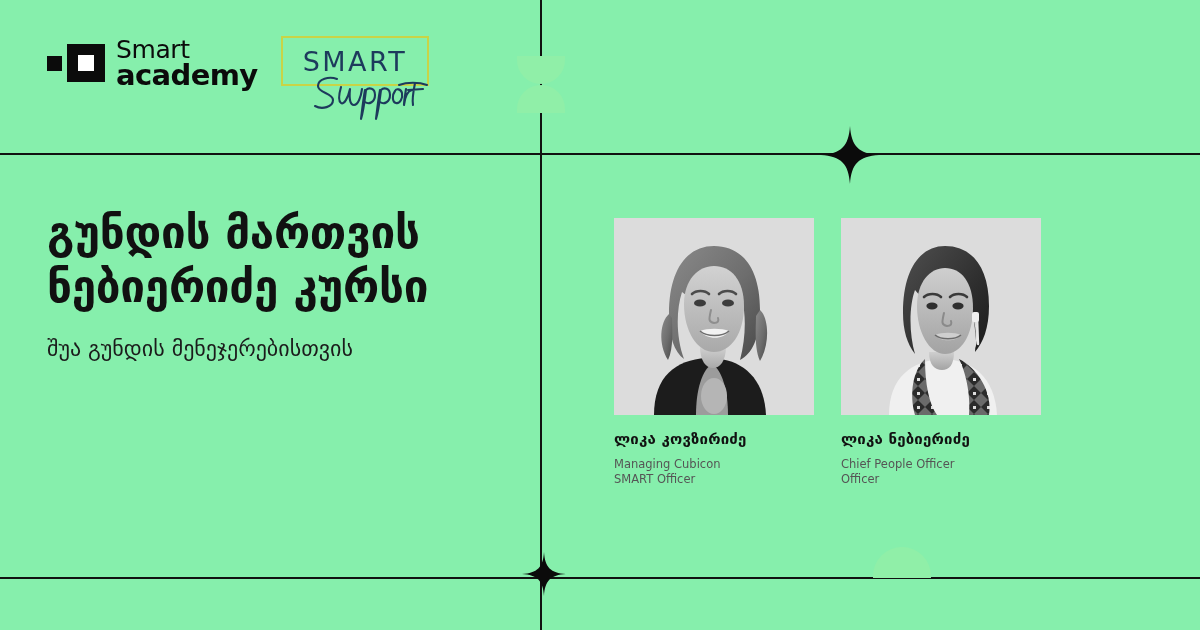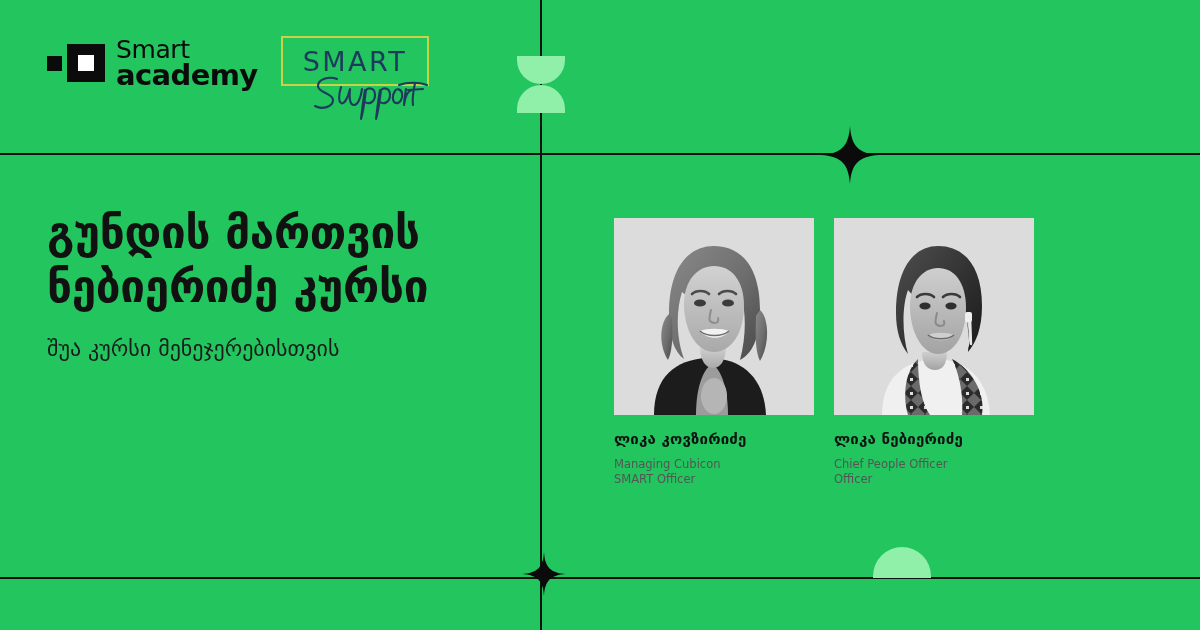--- a/index.html
+++ b/index.html
@@ -7,21 +7,21 @@
     padding: 0;
     background: #ffffff;
   }
   body {
     font-family: "DejaVu Sans", "Liberation Sans", sans-serif;
   }
   .canvas {
     position: relative;
     width: 1200px;
     height: 630px;
-    background: #22c55e;
+    background: #86efac;
     overflow: hidden;
   }
 
   
   .hline {
     position: absolute;
     left: 0;
     width: 1200px;
     height: 2px;
     background: #111111;
@@ -194,21 +194,21 @@
     font-weight: 400;
     color: #1b1b1b;
   }
 
   
   .speakers {
     position: absolute;
     left: 614px;
     top: 218px;
     display: flex;
-    gap: 20px;
+    gap: 27px;
   }
   .speaker { width: 200px; }
   .photo {
     width: 200px;
     height: 197px;
     background: #dcdcdc;
     position: relative;
     overflow: hidden;
   }
   .photo svg { display: block; width: 200px; height: 197px; }
@@ -286,21 +286,21 @@
             <path d="M92 16 C100 13, 112 13, 120 16"></path>
           </g>
         </svg>
       </div>
     </div>
 
   </div>
 
   <div class="hero">
     <h1 class="hero-title">გუნდის მართვის ნებიერიძე კურსი</h1>
-    <p class="hero-sub">შუა კურსი მენეჯერებისთვის</p>
+    <p class="hero-sub">შუა გუნდის მენეჯერებისთვის</p>
   </div>
 
   <div class="speakers">
 
     <div class="speaker">
       <div class="photo">
         <svg viewBox="0 0 200 197" preserveAspectRatio="none">
           <defs>
             <linearGradient id="hairA" x1="0" y1="0" x2="1" y2="1">
               <stop offset="0%" stop-color="#8a8a8a"></stop>

